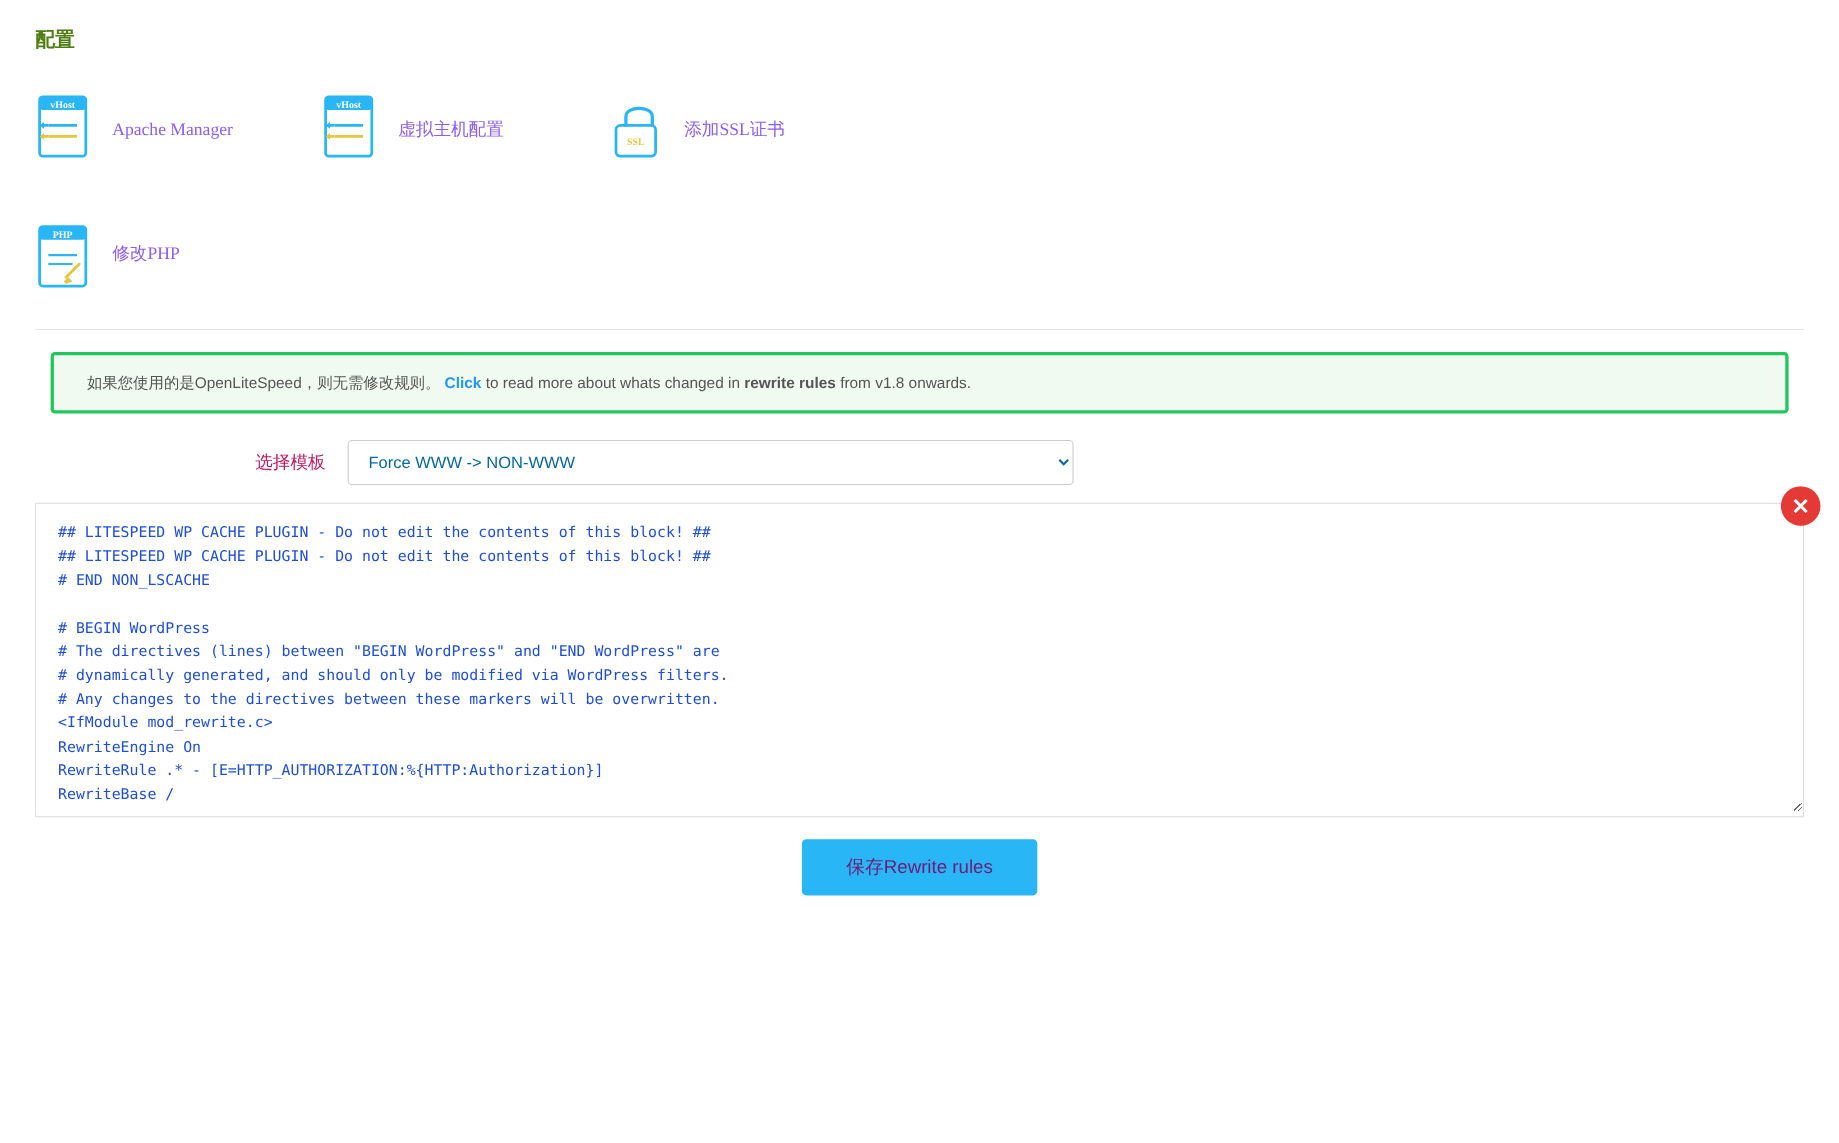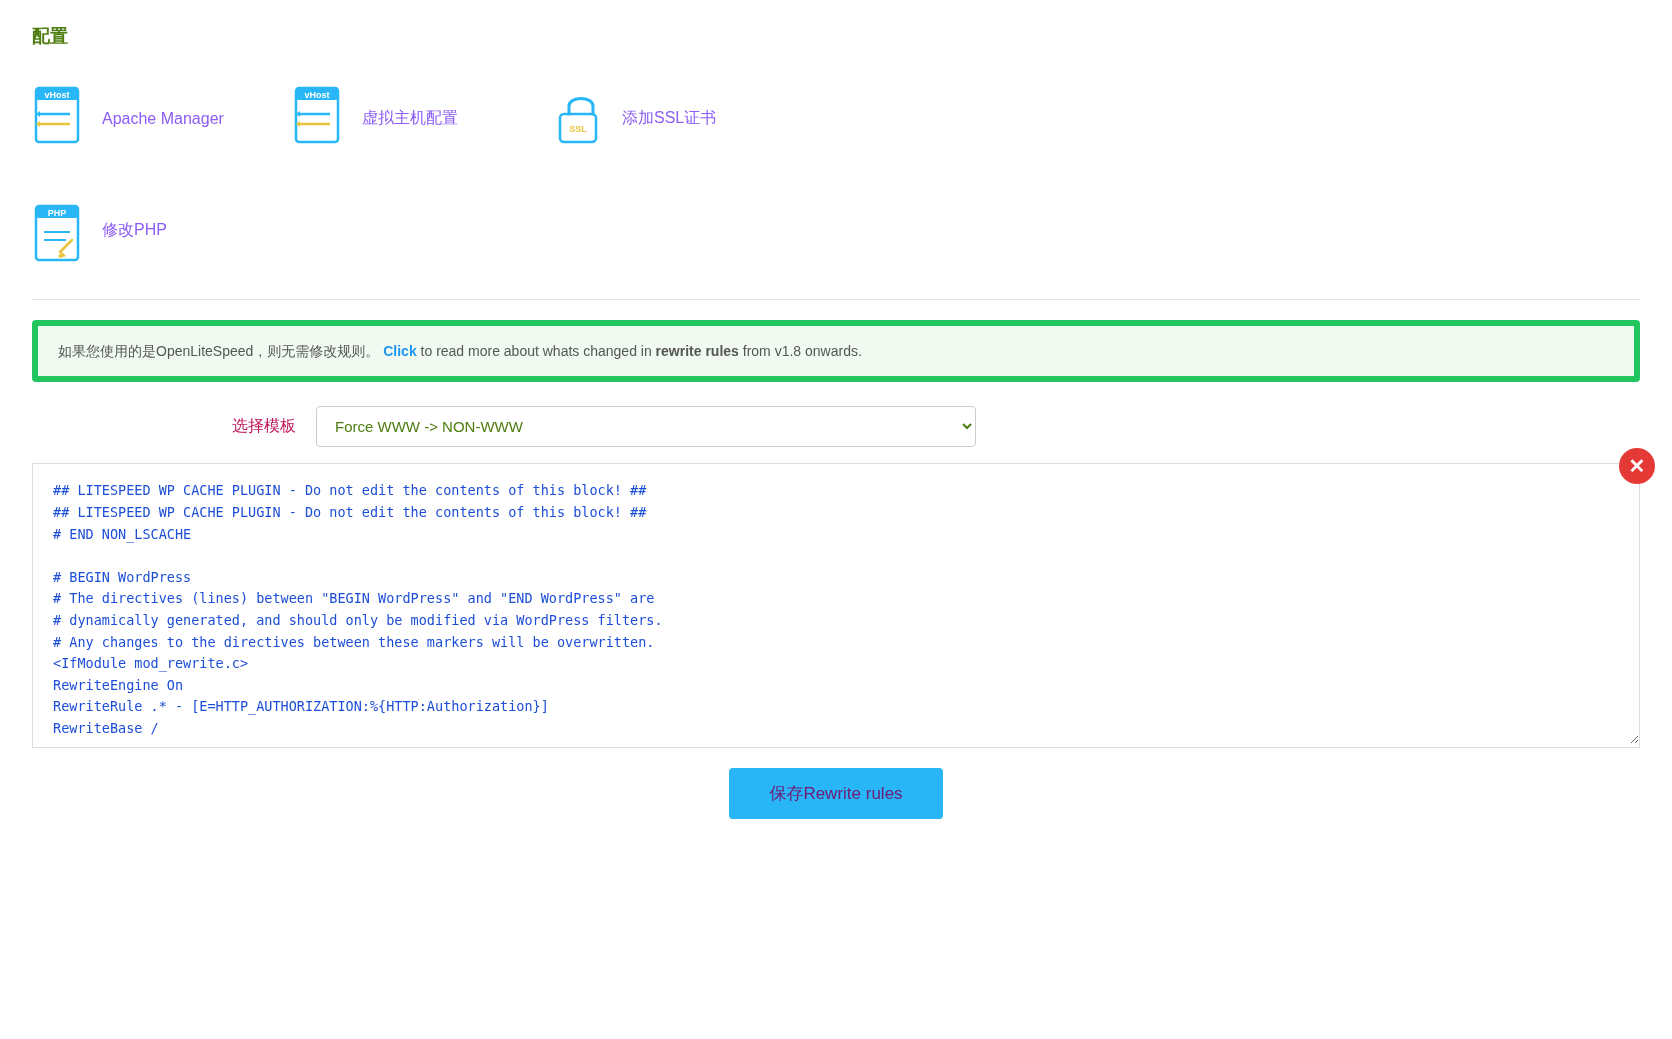--- a/index.html
+++ b/index.html
@@ -20,20 +20,21 @@
       color: #4d7c0f;
       margin-bottom: 28px;
       font-weight: 700;
     }
 
     .nav-icons-row {
       display: flex;
       flex-wrap: wrap;
       gap: 4px 60px;
       margin-bottom: 20px;
+      font-family: Liberation Serif, serif;
     }
 
     .nav-item {
       display: flex;
       align-items: center;
       gap: 12px;
       padding: 10px 0;
       cursor: pointer;
       min-width: 200px;
     }
@@ -75,24 +76,24 @@
     }
 
     .divider {
       border: none;
       border-top: 1px solid #e5e5e5;
       margin: 16px 0;
     }
 
     .info-banner {
       background: #f0faf0;
-      border: 6px solid #22c55e;
+      border: 3px solid #22c55e;
       border-radius: 4px;
-      padding: 14px 20px;
-      margin: 20px 0;
+      padding: 14px 30px;
+      margin: 20px 14px;
       font-size: 14px;
       color: #555;
       line-height: 1.6;
     }
 
     .info-banner .click-link {
       color: #2196F3;
       font-weight: bold;
     }
 
@@ -113,21 +114,21 @@
       white-space: nowrap;
     }
 
     .template-select {
       width: 660px;
       padding: 10px 14px;
       font-size: 15px;
       border: 1px solid #ccc;
       border-radius: 4px;
       background: #fff;
-      color: #4d7c0f;
+      color: #0369a1;
       cursor: pointer;
       appearance: auto;
     }
 
     .editor-container {
       position: relative;
       border: 1px solid #ddd;
       margin: 0 0 20px 0;
       background: #fff;
     }

